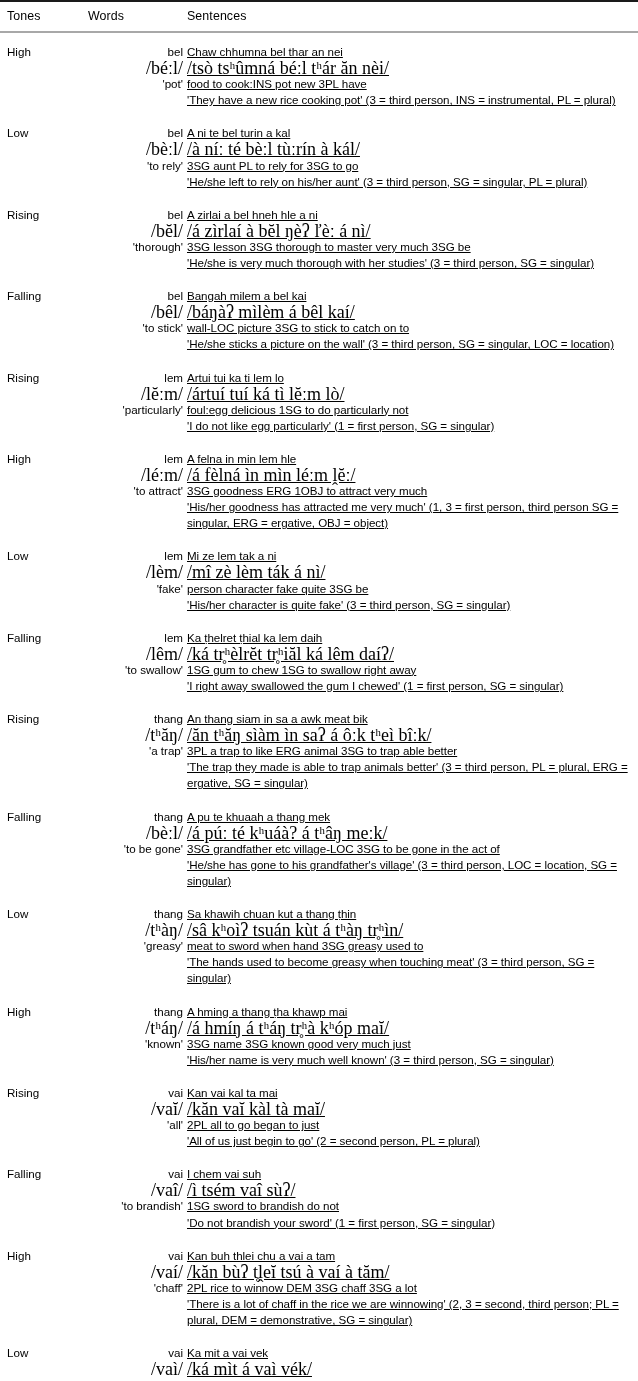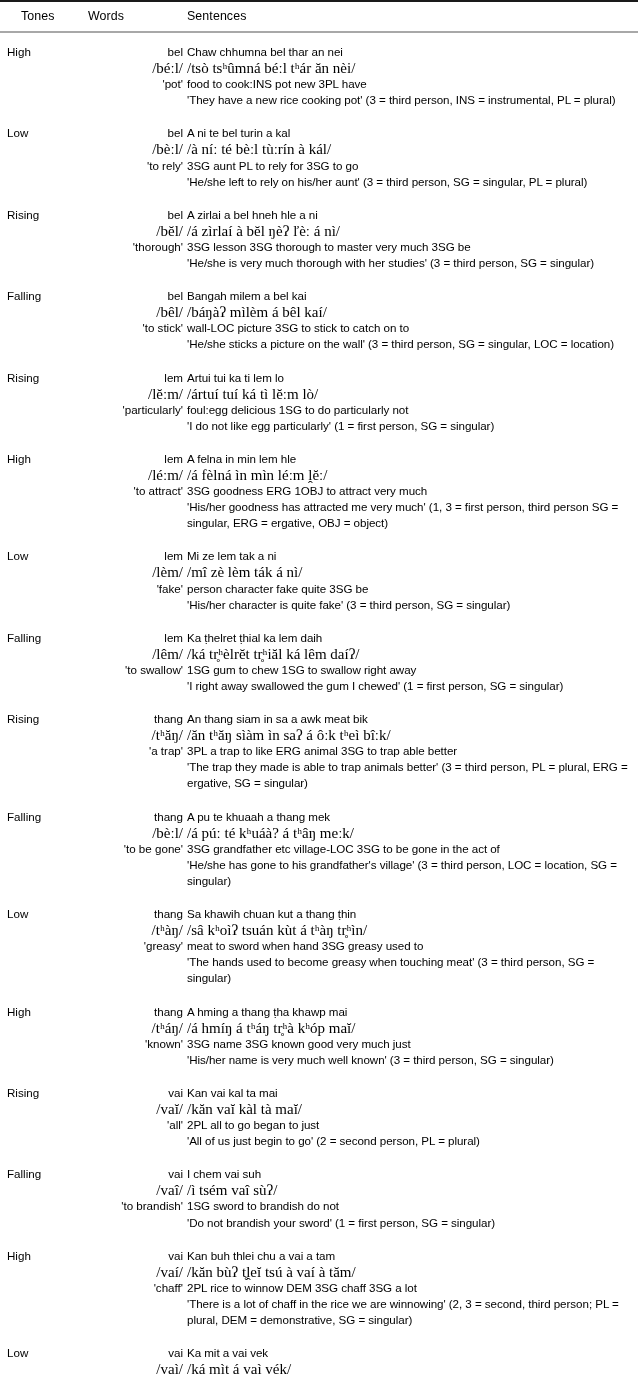--- a/index.html
+++ b/index.html
@@ -42,21 +42,21 @@
 
   thead th {
     text-align: left;
     font-weight: normal;
     font-size: 12.4px;
     line-height: 15px;
     padding: 7px 6px 7px 0;
     vertical-align: bottom;
     letter-spacing: 0.1px;
   }
-  thead th.th-tone { padding-left: 21px; }
+  thead th.th-tone { padding-left: 7px; }
   thead th.th-word { padding-left: 0px; }
   thead th.th-sent { padding-left: 0px; }
 
   tbody td {
     vertical-align: top;
     font-size: 11.6px;
     line-height: 16.1px;
     padding: 9px 4px 8px 0;
     margin-left: 38px;
   }
@@ -64,32 +64,33 @@
     padding-left: 7px;
     white-space: nowrap;
   }
   tbody td.td-word {
     padding-left: 0;
     text-align: right;
   }
   tbody td.td-sent {
     padding-left: 0;
     padding-right: 10px;
+    text-decoration: underline;
   }
 
   .word-line {
     display: block;
     white-space: nowrap;
   }
   .sent-line {
     display: block;
   }
   .ipa {
     font-family: "Liberation Serif", "DejaVu Serif", serif;
-    font-size: 15px;
+    font-size: 18px;
   }
   .gloss {
     letter-spacing: -0.05px;
   }
   .free {
     letter-spacing: -0.05px;
   }
   .orth {
     letter-spacing: -0.05px;
   }

